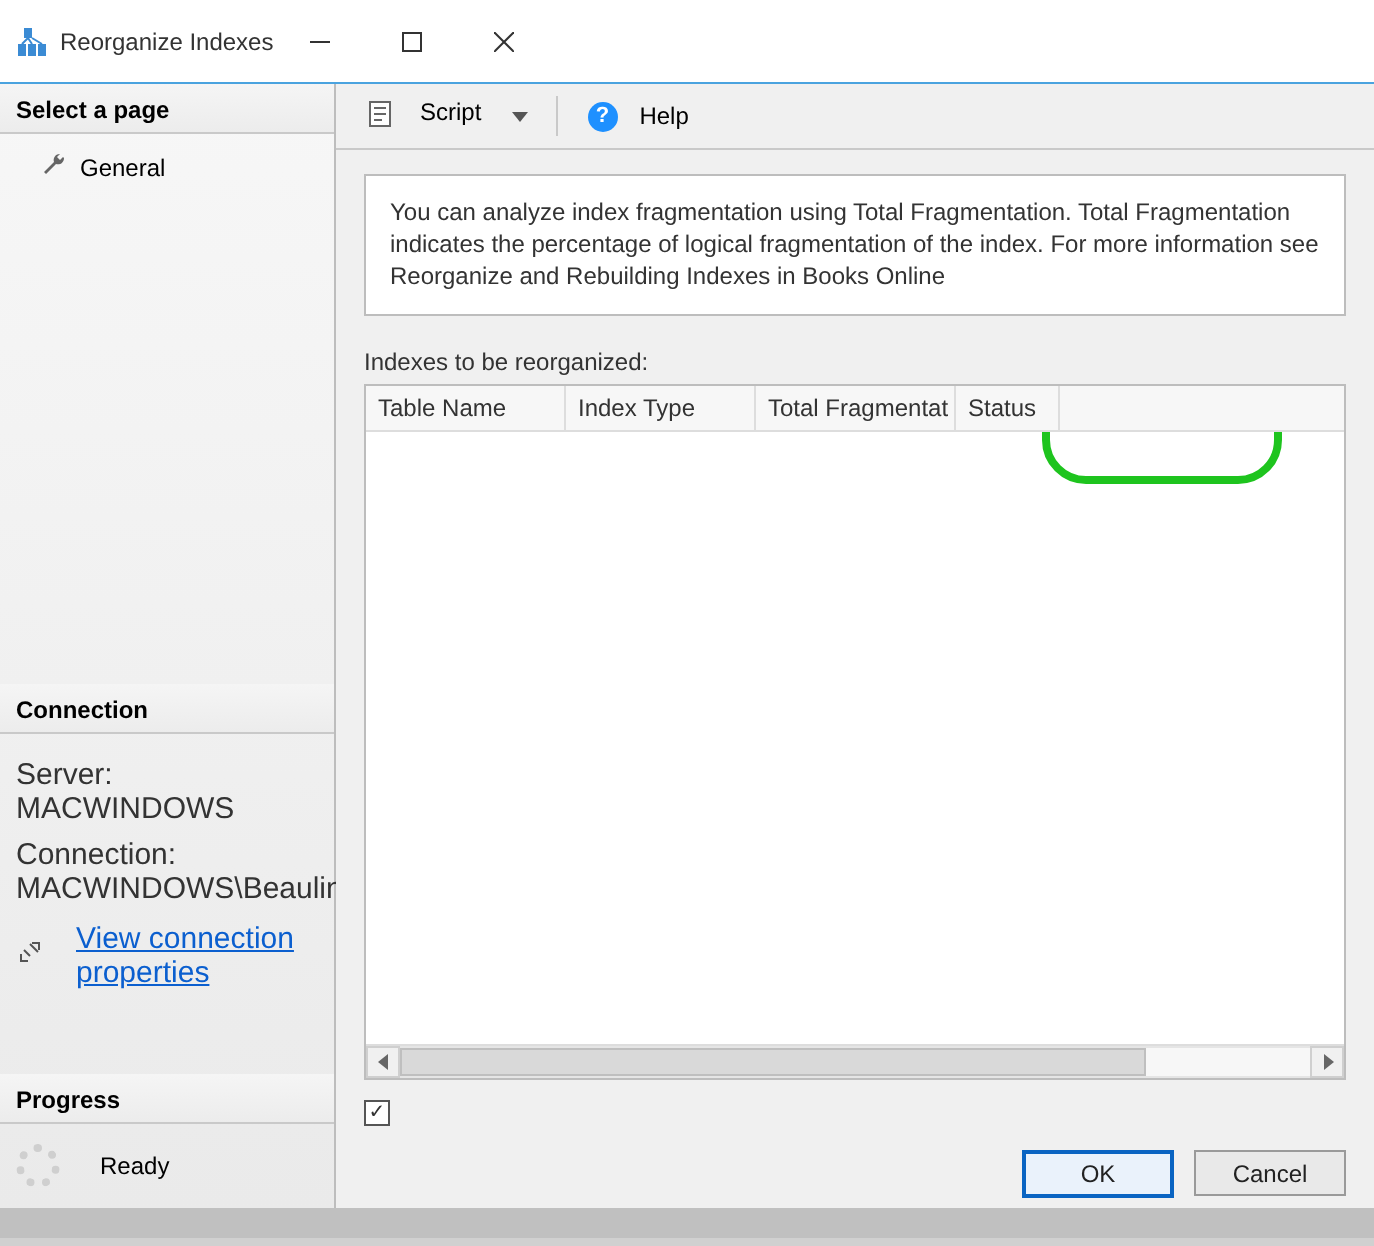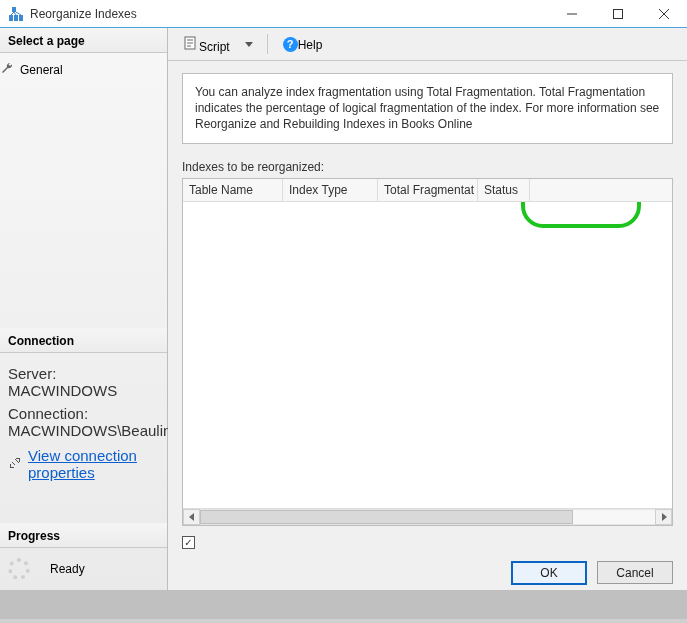--- a/index.html
+++ b/index.html
@@ -7,26 +7,26 @@
     font-family: "Segoe UI", Tahoma, sans-serif;
     font-size: 12px;
     background: #c0c0c0;
     width: 687px;
     height: 623px;
     overflow: hidden;
     position: relative;
   }
   
   .titlebar {
-    height: 28px;
+    height: 42px;
     background: #fff;
     border-bottom: 1px solid #4aa3df;
     display: flex;
     align-items: center;
-    justify-content: space-between;
+    justify-content: flex-start;
     padding-left: 8px;
   }
   .titlebar-left { display: flex; align-items: center; gap: 6px; }
   .title-text { font-size: 12px; color: #333; }
   .titlebar-buttons { display: flex; height: 100%; }
   .titlebar-btn {
     width: 46px; height: 100%;
     display: flex; align-items: center; justify-content: center;
     color: #333;
   }
@@ -45,50 +45,50 @@
     background: linear-gradient(#f7f7f7,#eaeaea);
     border-right: 1px solid #bdbdbd;
   }
   .side-section-title {
     font-weight: bold;
     font-size: 12px;
     padding: 6px 8px 4px 8px;
     border-bottom: 1px solid #c9c9c9;
     background: linear-gradient(#f5f5f5,#ececec);
   }
-  .side-body { padding: 6px 0; flex: 0 0 auto; }
+  .side-body { padding: 6px 20px; flex: 0 0 auto; }
   .side-item { display: flex; align-items: center; gap: 6px; padding: 2px 0; }
   .side-item .wrench { color:#555; }
   .side-fill { flex: 1; }
   .conn-body { padding: 6px 8px; font-size: 15px; color:#333; }
   .conn-label { margin-top: 6px; }
   .conn-val { margin-bottom: 4px; }
   .link { color: #0b5fcf; text-decoration: underline; cursor: pointer; }
-  .conn-link-row { display:flex; align-items:center; gap:6px; margin-top:8px; }
+  .conn-link-row { display:flex; align-items:center; gap:16px; margin-top:8px; }
   .progress-body { padding: 10px 8px; display:flex; align-items:center; gap:20px; }
   .spinner {
     width: 22px; height: 22px; border-radius: 50%;
     border: 4px dotted #cfcfcf;
   }
 
   .mainpane {
     flex: 1;
     background: #f0f0f0;
     display: flex;
     flex-direction: column;
   }
   .toolbar {
     height: 33px;
     border-bottom: 1px solid #c9c9c9;
     display: flex; align-items: center;
     gap: 6px;
     padding: 0 10px;
     background: #f0f0f0;
   }
-  .tool-btn { display:flex; align-items:flex-end; gap:0; padding:3px 4px; border:1px solid transparent; }
+  .tool-btn { display:flex; align-items:flex-start; gap:11px; padding:3px 4px; border:1px solid transparent; }
   .dropdown-caret {
     width:0;height:0;border-left:4px solid transparent;border-right:4px solid transparent;border-top:5px solid #555;
   }
   .help-icon {
     width:15px;height:15px;border-radius:50%;background:#1e90ff;color:#fff;font-weight:bold;font-size:11px;display:flex;align-items:center;justify-content:center;
   }
   .tool-sep { width:1px;height:20px;background:#c9c9c9;margin:0 4px;}
 
   .main-inner {
     flex:1;

